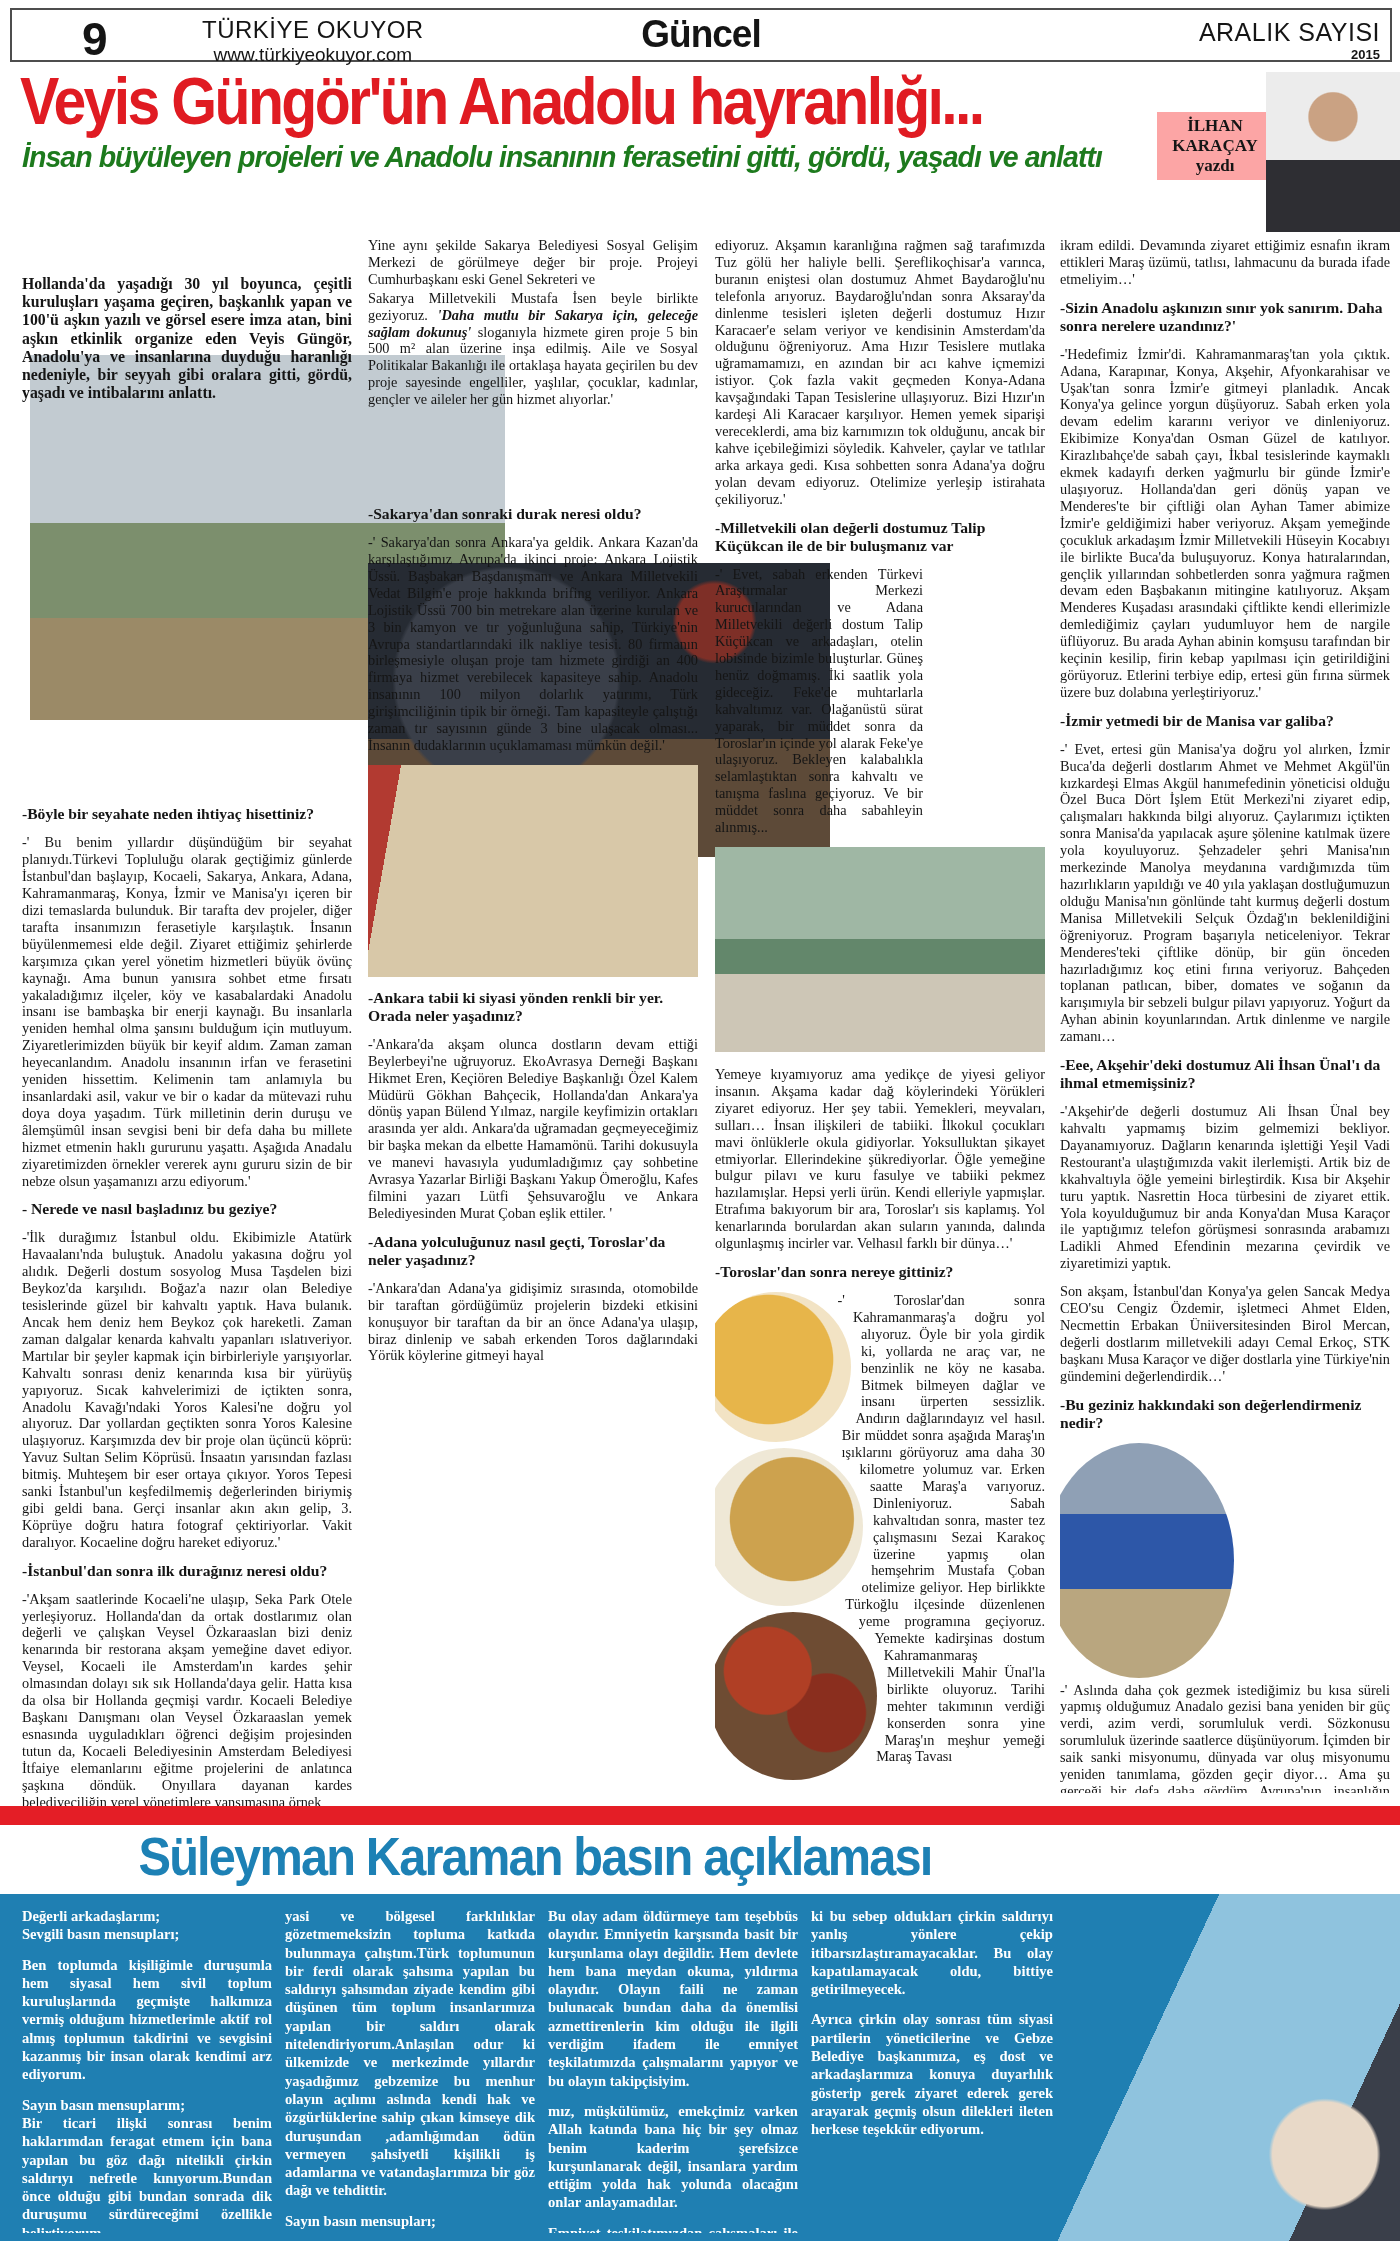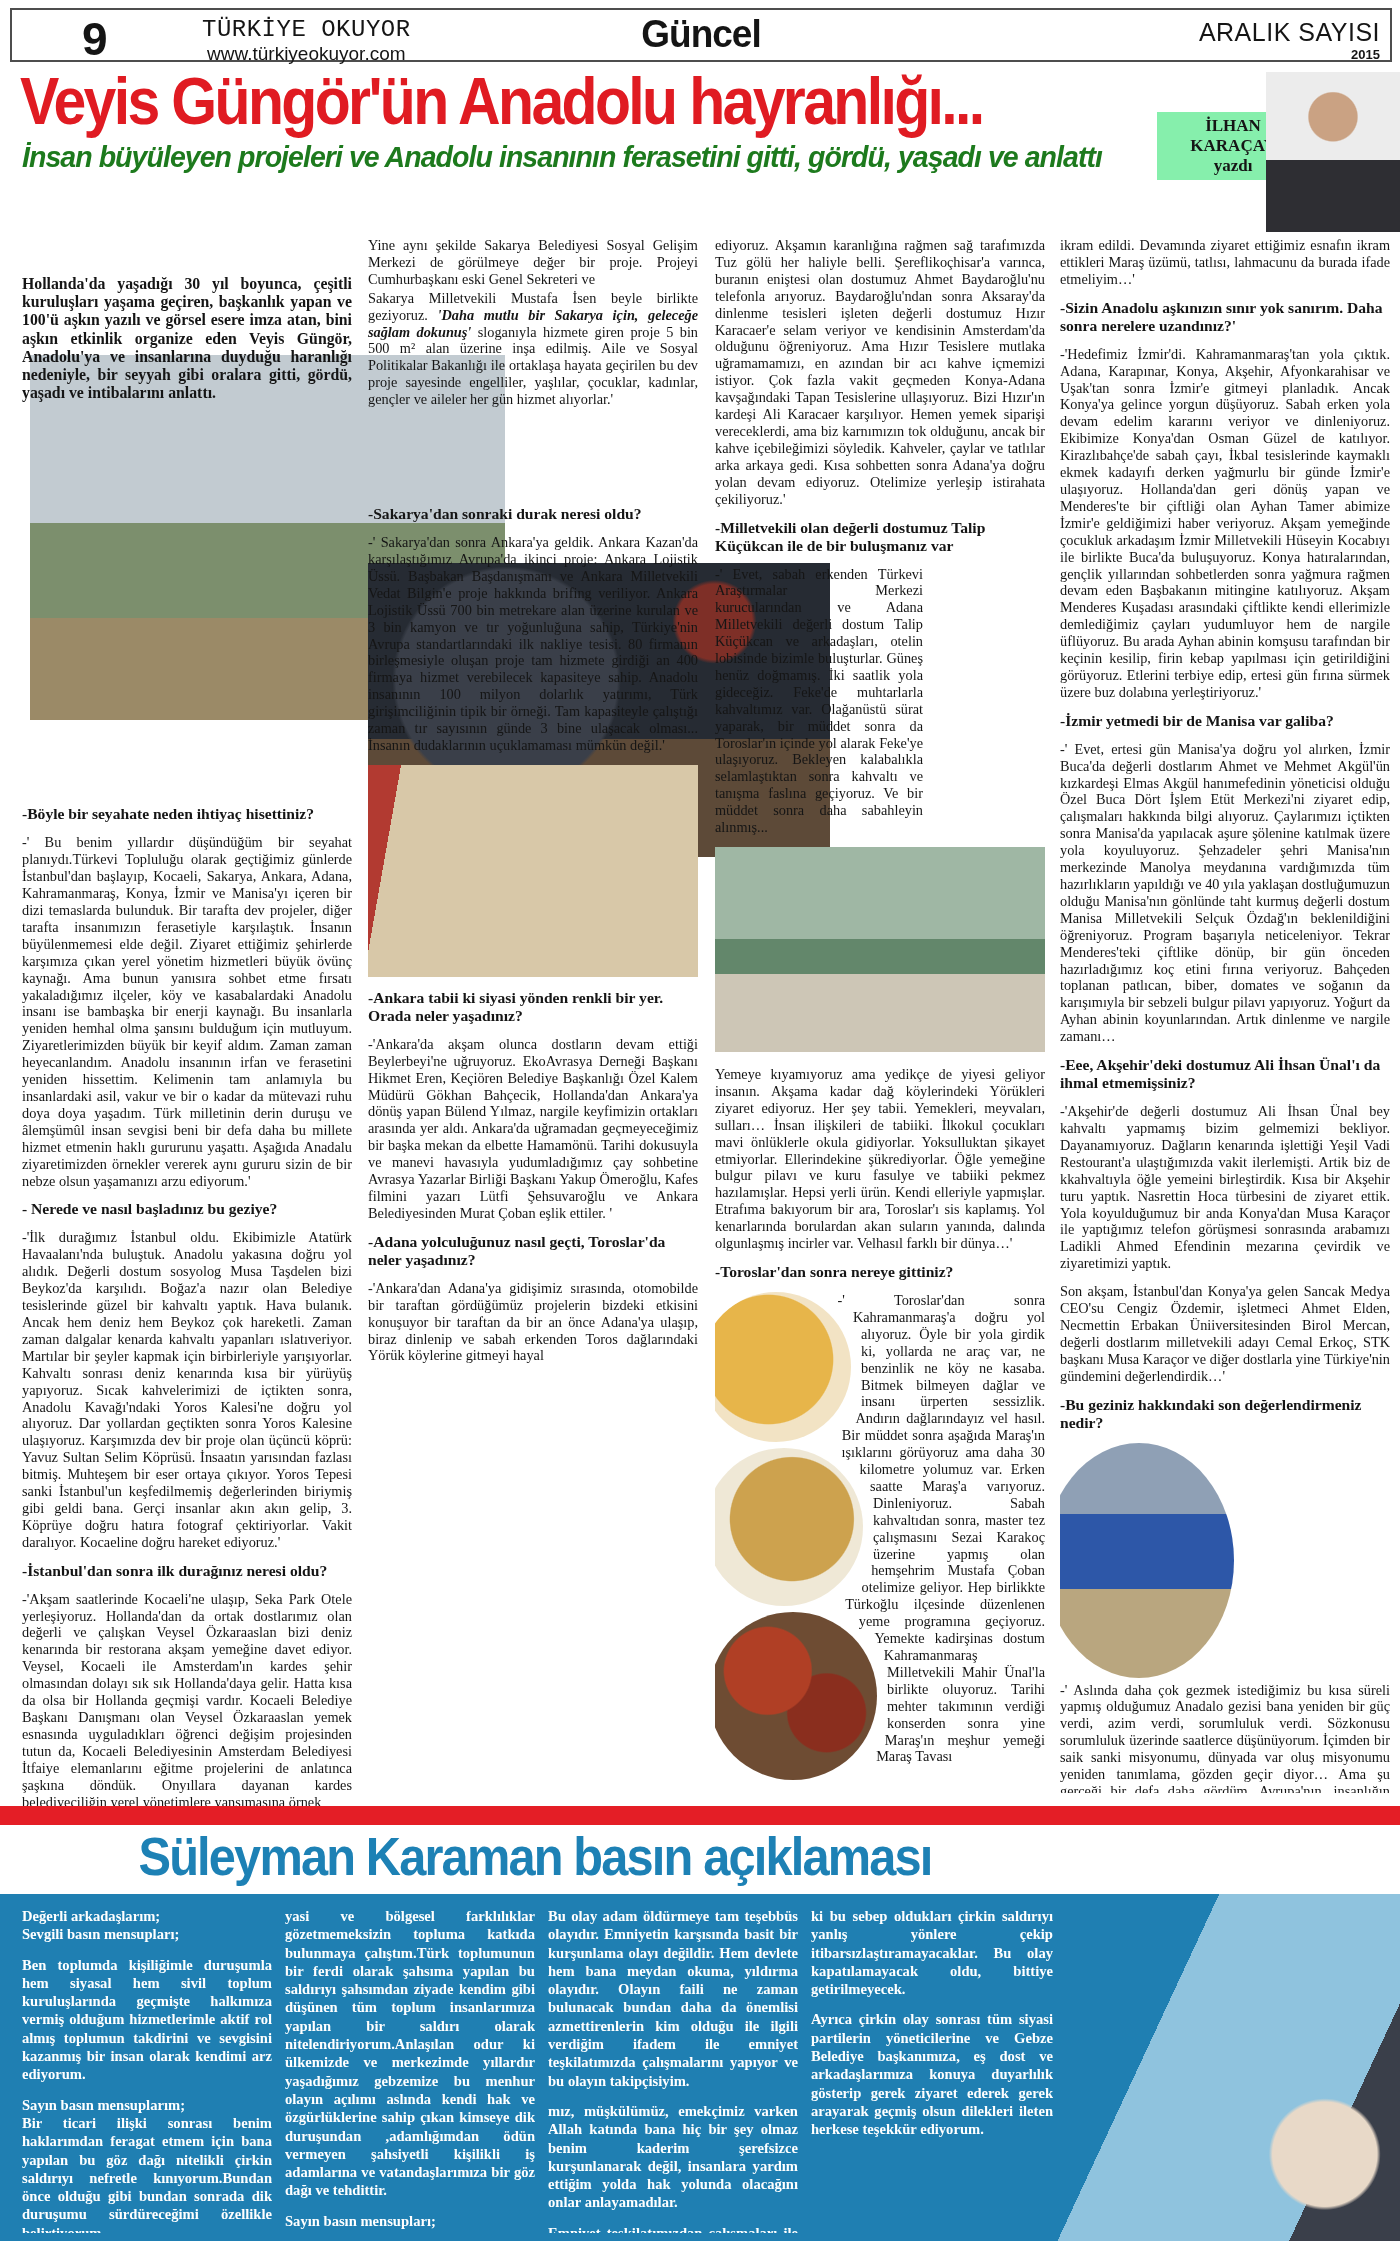--- a/index.html
+++ b/index.html
@@ -2,36 +2,36 @@
 <html><head>
 <meta charset="utf-8">
 <style>
   html,body{margin:0;padding:0;background:#888;}
   .page{position:relative;width:1400px;height:2241px;background:#fff;overflow:hidden;
         font-family:"Liberation Serif","DejaVu Serif",serif;color:#151515;}
   
   .masthead{position:absolute;left:10px;top:8px;width:1378px;height:50px;border:2px solid #4e4e4e;background:#fff;}
   .pageno{position:absolute;left:70px;top:2px;font-size:46px;font-weight:bold;font-family:"Liberation Sans",sans-serif;}
   .brand{position:absolute;left:190px;top:6px;text-align:center;font-family:"Liberation Sans",sans-serif;}
-  .brand .b1{font-size:24px;letter-spacing:.5px;font-family:Liberation Mono, monospace;}
+  .brand .b1{font-size:24px;letter-spacing:.5px;}
   .brand .b2{font-size:19px;}
   .section{position:absolute;left:0;right:0;top:3px;text-align:center;font-family:"Liberation Sans",sans-serif;
            font-weight:bold;font-size:37px;letter-spacing:-1px;transform:scaleY(1.05);}
   .issue{position:absolute;right:10px;top:8px;text-align:right;font-family:"Liberation Sans",sans-serif;}
   .issue .i1{font-size:25px;letter-spacing:.5px;}
   .issue .i2{font-size:13px;font-weight:bold;}
   
   .headline{position:absolute;left:20px;top:62px;width:1160px;font-family:"Liberation Sans",sans-serif;
             font-weight:bold;font-size:67px;color:#e01b22;letter-spacing:-3px;white-space:nowrap;
             transform:scaleX(.88);transform-origin:left top;}
   .subhead{position:absolute;left:22px;top:140px;width:1180px;font-family:"Liberation Sans",sans-serif;
            font-weight:bold;font-style:italic;font-size:30px;color:#1d7a1d;letter-spacing:-1px;white-space:nowrap;
            transform:scaleX(.95);transform-origin:left top;}
-  .byline-box{position:absolute;left:1157px;top:112px;width:116px;height:64px;background:#86efac;
-              text-align:center;font-family:"Liberation Serif",serif;font-weight:bold;font-size:17px;line-height:20px;padding-top:4px;padding-left:18px;}
+  .byline-box{position:absolute;left:1157px;top:112px;width:116px;height:64px;background:#fca5a5;
+              text-align:center;font-family:"Liberation Serif",serif;font-weight:bold;font-size:17px;line-height:20px;padding-top:4px;}
   .columnist-photo{position:absolute;left:1266px;top:72px;width:134px;height:160px;
      background:
        radial-gradient(circle at 50% 28%, #caa283 0 18%, transparent 19%),
        linear-gradient(#ececec 0 55%, #2e2e33 55% 100%);}
   
   .col{position:absolute;top:237px;width:330px;height:1556px;overflow:hidden;
        font-size:14.3px;line-height:16.9px;text-align:justify;}
   .c1{left:22px;margin-top:38px;}  .c2{left:368px;}  .c3{left:715px;}  .c4{left:1060px;}
   .col p{margin:0 0 11px 0;}
   .intro{font-weight:bold;font-size:15.8px;line-height:18.2px;}

